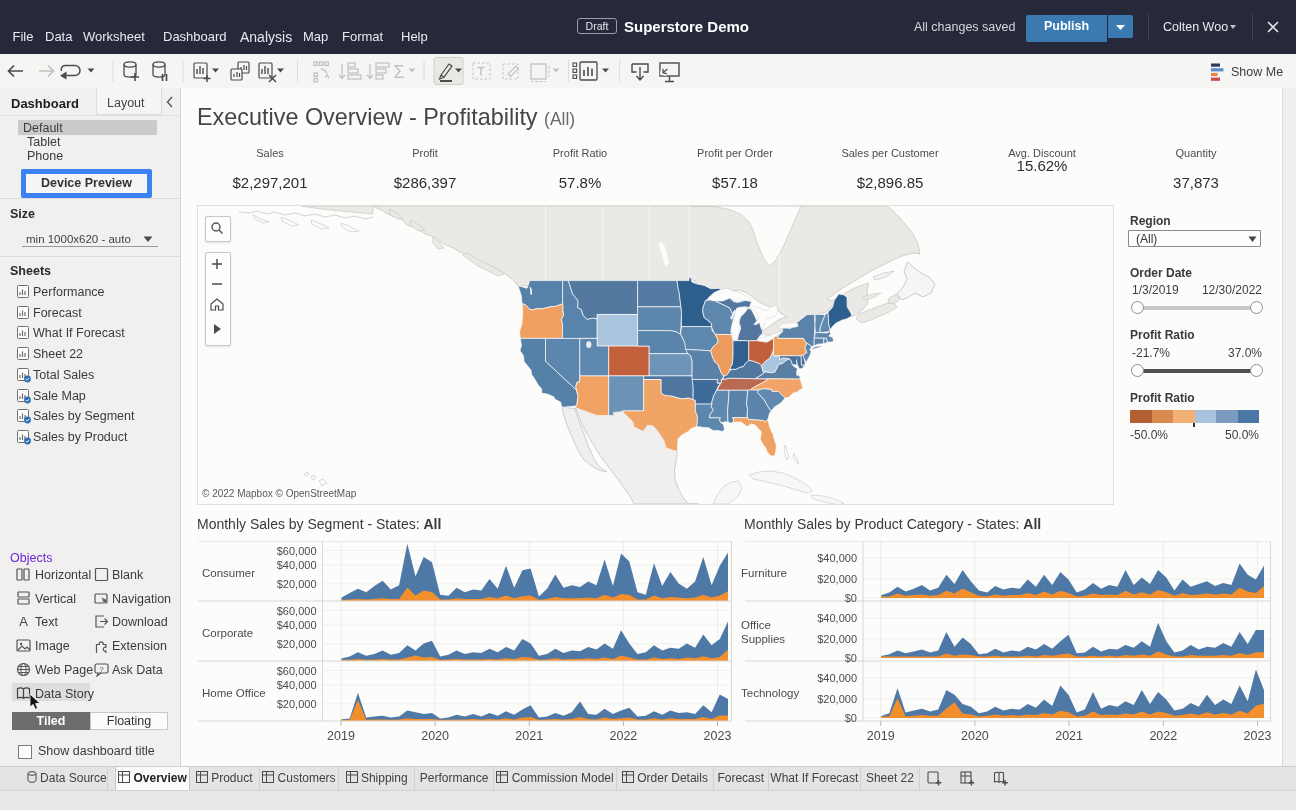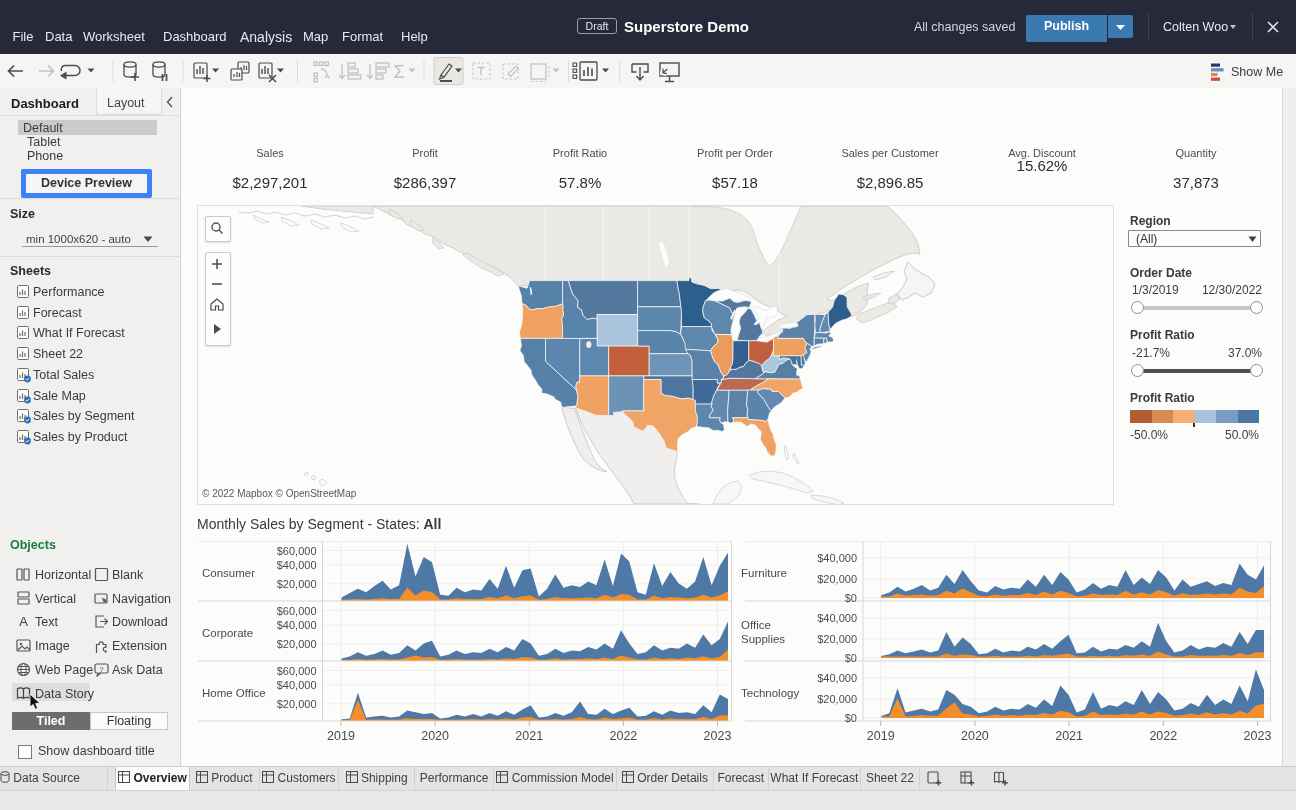--- a/index.html
+++ b/index.html
@@ -184,21 +184,21 @@
         <path d="M8.9,11 l1.2,1.2 l2,-2.2" stroke="#fff" stroke-width="0.9" fill="none"></path>
       </svg>
 <div style="position:absolute;left:33px;top:321.19999999999993px;">Sales by Segment</div>
 <svg style="position:absolute;left:17px;top:341.8999999999999px" width="15" height="15" viewBox="0 0 15 15">
         <rect x="0.5" y="0.5" width="11" height="12" rx="1" fill="#fdfdfc" stroke="#6f6f6e" stroke-width="1"></rect>
         <path d="M3,10 v-3 M5.5,10 v-5.5 M8,10 v-4" stroke="#6f6f6e" stroke-width="1.2"></path>
         <circle cx="10.5" cy="11" r="3.4" fill="#2e6fb7"></circle>
         <path d="M8.9,11 l1.2,1.2 l2,-2.2" stroke="#fff" stroke-width="0.9" fill="none"></path>
       </svg>
 <div style="position:absolute;left:33px;top:341.8999999999999px;">Sales by Product</div>
-<div style="position:absolute;left:10px;top:450px;font-weight:bold;color:#15803d;">Objects</div>
+<div style="position:absolute;left:10px;top:463px;font-weight:normal;color:#6d28d9;">Objects</div>
 <div style="position:absolute;left:12px;top:595px;width:78px;height:18px;background:#dfdedc;"></div>
 <svg style="position:absolute;left:16px;top:479.0px" width="15" height="15" viewBox="0 0 15 15">
         <rect x="1" y="2" width="5" height="11" rx="0.5" fill="none" stroke="#555" stroke-width="1.2"></rect>
         <rect x="8" y="2" width="5" height="11" rx="0.5" fill="none" stroke="#555" stroke-width="1.2"></rect>
       </svg>
 <div style="position:absolute;left:35px;top:480.0px;">Horizontal</div>
 <svg style="position:absolute;left:16px;top:502.7px" width="15" height="15" viewBox="0 0 15 15">
         <rect x="2" y="1" width="11" height="5" rx="0.5" fill="none" stroke="#555" stroke-width="1.2"></rect>
         <rect x="2" y="8" width="11" height="5" rx="0.5" fill="none" stroke="#555" stroke-width="1.2"></rect>
       </svg>
@@ -250,20 +250,21 @@
 <svg style="position:absolute;left:29px;top:606px" width="12" height="17" viewBox="0 0 12 17">
         <path d="M1,0 L1,13 L4.2,10.4 L6.2,15.2 L8.6,14.2 L6.6,9.6 L10.8,9.2 Z" fill="#111" stroke="#fff" stroke-width="0.8"></path>
       </svg>
 <div style="position:absolute;left:12px;top:624px;width:78px;height:18px;background:#6d6d6c;color:#fff;text-align:center;line-height:18px;font-weight:bold;">Tiled</div>
 <div style="position:absolute;left:90px;top:624px;width:78px;height:18px;background:#fbfbfa;border:1px solid #c9c8c6;box-sizing:border-box;text-align:center;line-height:16px;color:#333;">Floating</div>
 <div style="position:absolute;left:18px;top:657px;width:12px;height:12px;border:1px solid #7d7d7b;background:#fdfdfc;"></div>
 <div style="position:absolute;left:38px;top:656px;">Show dashboard title</div>
 </div>
 <div style="position:absolute;left:181px;top:88px;width:1101px;height:678px;background:#fcfcfb;"></div>
 <div style="position:absolute;left:1282px;top:88px;width:14px;height:678px;background:#f0efee;border-left:1px solid #dbdad8;box-sizing:border-box;"></div>
+<div style="position:absolute;left:197px;top:104px;font-size:23.4px;color:#454545;">Executive Overview - Profitability <span style="font-size:17.5px;color:#6b6b6b;">(All)</span></div>
 <div style="position:absolute;left:193px;top:147px;width:154px;text-align:center;font-size:11px;color:#4c4c4c;">Sales</div>
 <div style="position:absolute;left:193px;top:174px;width:154px;text-align:center;font-size:15px;color:#2d2d2d;">$2,297,201</div>
 <div style="position:absolute;left:348px;top:147px;width:154px;text-align:center;font-size:11px;color:#4c4c4c;">Profit</div>
 <div style="position:absolute;left:348px;top:174px;width:154px;text-align:center;font-size:15px;color:#2d2d2d;">$286,397</div>
 <div style="position:absolute;left:503px;top:147px;width:154px;text-align:center;font-size:11px;color:#4c4c4c;">Profit Ratio</div>
 <div style="position:absolute;left:503px;top:174px;width:154px;text-align:center;font-size:15px;color:#2d2d2d;">57.8%</div>
 <div style="position:absolute;left:658px;top:147px;width:154px;text-align:center;font-size:11px;color:#4c4c4c;">Profit per Order</div>
 <div style="position:absolute;left:658px;top:174px;width:154px;text-align:center;font-size:15px;color:#2d2d2d;">$57.18</div>
 <div style="position:absolute;left:813px;top:147px;width:154px;text-align:center;font-size:11px;color:#4c4c4c;">Sales per Customer</div>
 <div style="position:absolute;left:813px;top:174px;width:154px;text-align:center;font-size:15px;color:#2d2d2d;">$2,896.85</div>
@@ -404,20 +405,21 @@
 <div style="position:absolute;left:1130.0px;top:410px;width:21.5px;height:13px;background:#b15e33;"></div>
 <div style="position:absolute;left:1151.5px;top:410px;width:21.5px;height:13px;background:#d98a4e;"></div>
 <div style="position:absolute;left:1173.0px;top:410px;width:21.5px;height:13px;background:#f2b077;"></div>
 <div style="position:absolute;left:1194.5px;top:410px;width:21.5px;height:13px;background:#a8c3dd;"></div>
 <div style="position:absolute;left:1216.0px;top:410px;width:21.5px;height:13px;background:#7b9cc0;"></div>
 <div style="position:absolute;left:1237.5px;top:410px;width:21.5px;height:13px;background:#4a77a5;"></div>
 <div style="position:absolute;left:1193px;top:423px;width:1.5px;height:4px;background:#333;"></div>
 <div style="position:absolute;left:1130px;top:428px;font-size:12px;color:#3d3d3d;">-50.0%</div>
 <div style="position:absolute;left:1190px;top:428px;width:69px;text-align:right;font-size:12px;color:#3d3d3d;">50.0%</div>
 <div style="position:absolute;left:197px;top:516px;font-size:14px;color:#3a3a3a;">Monthly Sales by Segment - States: <b>All</b></div>
+<div style="position:absolute;left:744px;top:516px;font-size:14px;color:#3a3a3a;">Monthly Sales by Product Category - States: <b>All</b></div>
 <div style="position:absolute;left:190px;top:541px;">
 <svg width="542" height="205" viewBox="0 0 542 205" style="display:block" font-family="Liberation Sans, sans-serif">
 <line x1="132.5" y1="9.5" x2="542" y2="9.5" stroke="#efefed" stroke-width="1"></line>
 <line x1="132.5" y1="24" x2="542" y2="24" stroke="#efefed" stroke-width="1"></line>
 <line x1="132.5" y1="42.8" x2="542" y2="42.8" stroke="#efefed" stroke-width="1"></line>
 <line x1="132.5" y1="69.5" x2="542" y2="69.5" stroke="#efefed" stroke-width="1"></line>
 <line x1="132.5" y1="84" x2="542" y2="84" stroke="#efefed" stroke-width="1"></line>
 <line x1="132.5" y1="102.8" x2="542" y2="102.8" stroke="#efefed" stroke-width="1"></line>
 <line x1="132.5" y1="129.5" x2="542" y2="129.5" stroke="#efefed" stroke-width="1"></line>
 <line x1="132.5" y1="144" x2="542" y2="144" stroke="#efefed" stroke-width="1"></line>
@@ -510,21 +512,21 @@
 <text x="120" y="61" font-size="11" fill="#4b4b4b" text-anchor="end">$0</text>
 <text x="120" y="81" font-size="11" fill="#4b4b4b" text-anchor="end">$40,000</text>
 <text x="120" y="102" font-size="11" fill="#4b4b4b" text-anchor="end">$20,000</text>
 <text x="120" y="121" font-size="11" fill="#4b4b4b" text-anchor="end">$0</text>
 <text x="120" y="141" font-size="11" fill="#4b4b4b" text-anchor="end">$40,000</text>
 <text x="120" y="162" font-size="11" fill="#4b4b4b" text-anchor="end">$20,000</text>
 <text x="120" y="181" font-size="11" fill="#4b4b4b" text-anchor="end">$0</text>
 </svg>
 </div>
 <div style="position:absolute;left:0;top:766px;width:1296px;height:24px;background:#e5e4e2;border-top:1px solid #cfcecc;font-size:12px;color:#414141;">
-<div style="position:absolute;left:0px;top:0;width:107.8px;height:24px;box-sizing:border-box;text-align:left;line-height:23px;white-space:nowrap;overflow:hidden;border-right:1px solid #d2d1cf;"><svg width="10" height="12" viewBox="0 0 10 12" style="vertical-align:-1px">
+<div style="position:absolute;left:0px;top:0;width:107.8px;height:24px;box-sizing:border-box;text-align:right;line-height:23px;white-space:nowrap;overflow:hidden;border-right:1px solid #d2d1cf;"><svg width="10" height="12" viewBox="0 0 10 12" style="vertical-align:-1px">
           <ellipse cx="5" cy="2.5" rx="4" ry="1.8" fill="none" stroke="#4a4a4a" stroke-width="1"></ellipse>
           <path d="M1,2.5 V9.5 a4,1.8 0 0 0 8,0 V2.5" fill="none" stroke="#4a4a4a" stroke-width="1"></path>
         </svg>&nbsp;Data Source</div>
 <div style="position:absolute;left:115.4px;top:0;width:74.19999999999999px;height:24px;box-sizing:border-box;text-align:center;line-height:23px;white-space:nowrap;overflow:hidden;background:#fbfbfa;border-left:1px solid #c6c5c3;border-right:1px solid #c6c5c3;font-weight:bold;color:#222;"><svg width="12" height="12" viewBox="0 0 12 12" style="vertical-align:-1px">
           <rect x="0.5" y="0.5" width="11" height="11" fill="none" stroke="#4a4a4a" stroke-width="1"></rect>
           <path d="M0.5,4 h11 M4.5,0.5 v11" stroke="#4a4a4a" stroke-width="1"></path>
         </svg>&nbsp;Overview</div>
 <div style="position:absolute;left:189.6px;top:0;width:70.20000000000002px;height:24px;box-sizing:border-box;text-align:center;line-height:23px;white-space:nowrap;overflow:hidden;border-right:1px solid #d2d1cf;"><svg width="12" height="12" viewBox="0 0 12 12" style="vertical-align:-1px">
           <rect x="0.5" y="0.5" width="11" height="11" fill="none" stroke="#4a4a4a" stroke-width="1"></rect>
           <path d="M0.5,4 h11 M4.5,0.5 v11" stroke="#4a4a4a" stroke-width="1"></path>

